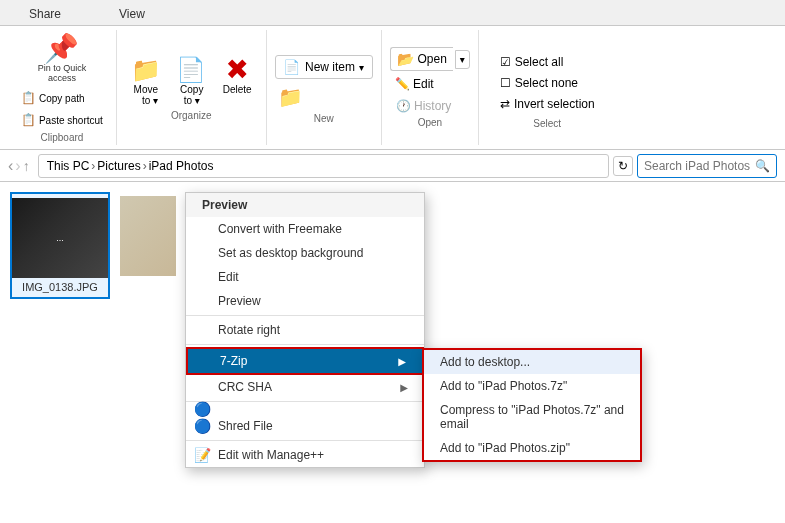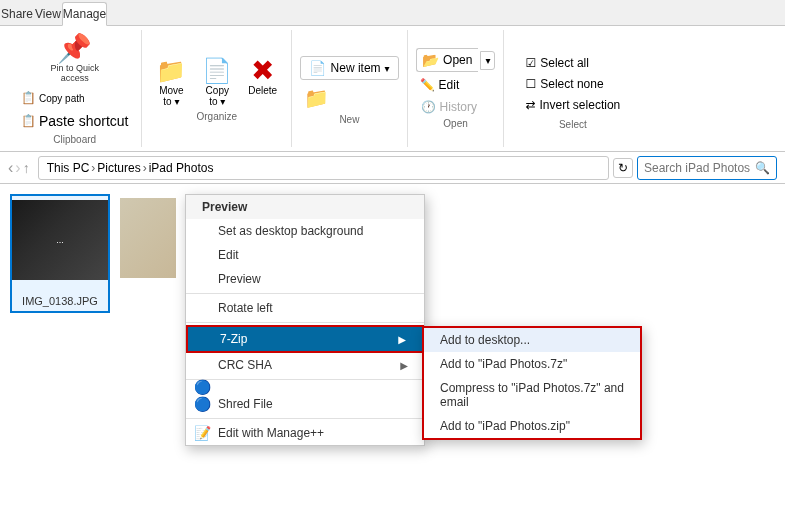--- a/index.html
+++ b/index.html
@@ -12,21 +12,21 @@
       overflow: hidden;
       position: relative;
     }
     .ribbon-tabs {
       display: flex;
       background: #f0f0f0;
       border-bottom: 1px solid #c8c8c8;
       padding-top: 2px;
     }
     .ribbon-tab {
-      padding: 4px 0;
+      padding: 4px 28px;
       font-size: 12px;
       cursor: pointer;
       border: 1px solid transparent;
       border-bottom: none;
       border-radius: 3px 3px 0 0;
       color: #333;
     }
     .ribbon-tab.active {
       background: #fff;
       border-color: #c8c8c8;
@@ -186,21 +186,21 @@
     .thumb-img-inner {
       width: 100%;
       height: 100%;
       background: linear-gradient(135deg, #1a1a1a 0%, #2d2d2d 40%, #444 100%);
       display: flex;
       align-items: center;
       justify-content: center;
     }
     .file-name {
       font-size: 11px;
-      margin-top: 15px;
+      margin-top: 3px;
       text-align: center;
       color: #333;
     }
 
     
     .file-thumb-partial {
       display: flex;
       flex-direction: column;
       align-items: center;
       width: 60px;
@@ -353,50 +353,49 @@
       background: #fff;
       font-size: 12px;
     }
   </style>
 </head>
 <body>
 
 <div class="ribbon-tabs">
   <div class="ribbon-tab">Share</div>
   <div class="ribbon-tab">View</div>
-  <div class="ribbon-tab active">Manage</div>
 </div>
 
 <div class="ribbon-content">
 
   <div class="ribbon-group">
     <div style="display:flex;flex-direction:row;gap:4px;margin-bottom:2px;">
       <div class="ribbon-btn">
         <span class="icon-large">📌</span>
         <span class="ribbon-btn-label" style="font-size:9px;text-align:center">Pin to Quick<br>access</span>
       </div>
     </div>
     <div style="display:flex;flex-direction:column;gap:2px;">
       <div class="ribbon-btn" style="flex-direction:row;align-items:center;gap:3px;">
         <span style="font-size:12px;">📋</span>
         <span style="font-size:10px;text-align:center;">Copy path</span>
       </div>
       <div class="ribbon-btn" style="flex-direction:row;align-items:center;gap:3px;">
         <span style="font-size:12px;">📋</span>
-        <span style="font-size:14px;">Paste shortcut</span>
+        <span style="font-size:10px;">Paste shortcut</span>
       </div>
     </div>
     <div class="ribbon-group-label">Clipboard</div>
   </div>
 
   <div class="ribbon-group">
     <div style="display:flex;flex-direction:row;gap:4px;">
       <div class="move-btn">
         <span style="font-size:24px;">📁</span>
-        <span style="font-size:10px;text-align:center">Move<br>to ▾</span>
+        <span style="font-size:10px;text-align:right">Move<br>to ▾</span>
       </div>
       <div class="move-btn">
         <span style="font-size:24px;">📄</span>
         <span style="font-size:10px;text-align:center">Copy<br>to ▾</span>
       </div>
       <div class="delete-btn">
         <span class="delete-x">✖</span>
         <span style="font-size:10px;text-align:center;">Delete</span>
       </div>
     </div>
@@ -492,31 +491,34 @@
 
     <div class="file-thumb-partial">
       <div class="thumb-img-partial">
       </div>
     </div>
   </div>
 
   <div class="context-menu">
     <div class="ctx-item section-header">Preview</div>
     <div class="ctx-item">
+      <span>Convert with Freemake</span>
+    </div>
+    <div class="ctx-item">
       <span>Set as desktop background</span>
     </div>
     <div class="ctx-item">
       <span>Edit</span>
     </div>
     <div class="ctx-item">
       <span>Preview</span>
     </div>
     <div class="ctx-separator"></div>
     <div class="ctx-item">
-      <span>Rotate left</span>
+      <span>Rotate right</span>
     </div>
     <div class="ctx-separator"></div>
 
     <div class="ctx-item highlighted" style="position:relative;">
       <span>7-Zip</span>
       <span class="ctx-arrow-white">▶</span>
 
       <div class="submenu">
         <div class="sub-item active-sub">
           <span>Add to desktop...</span>

